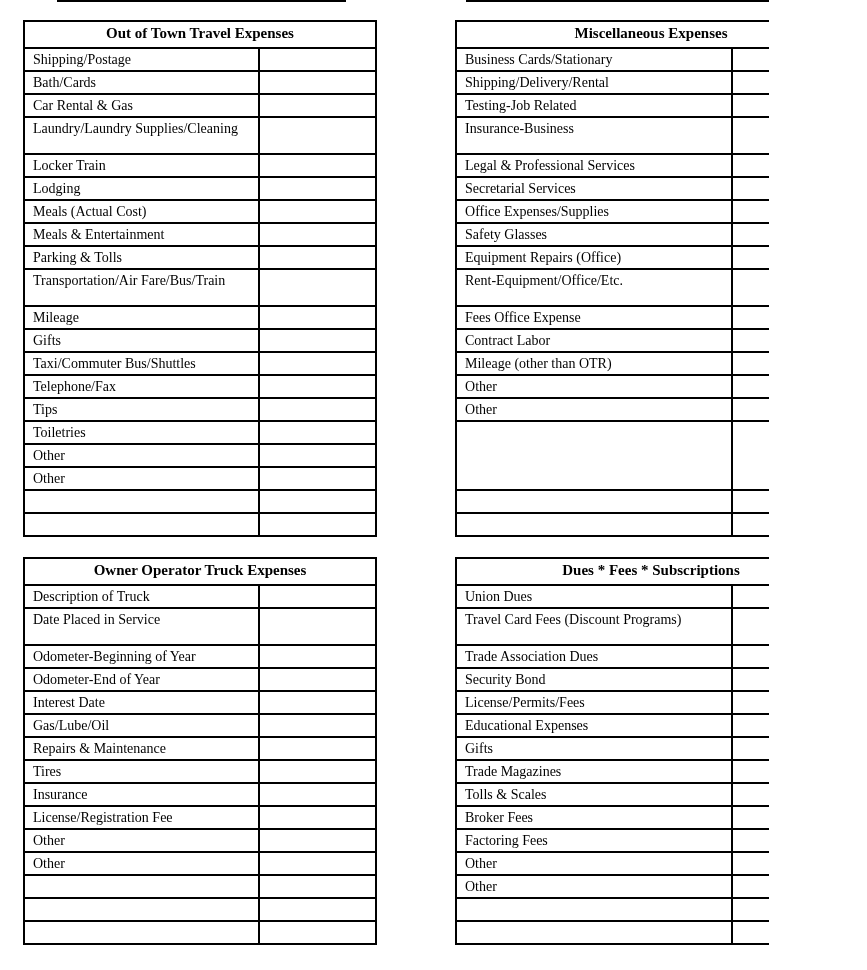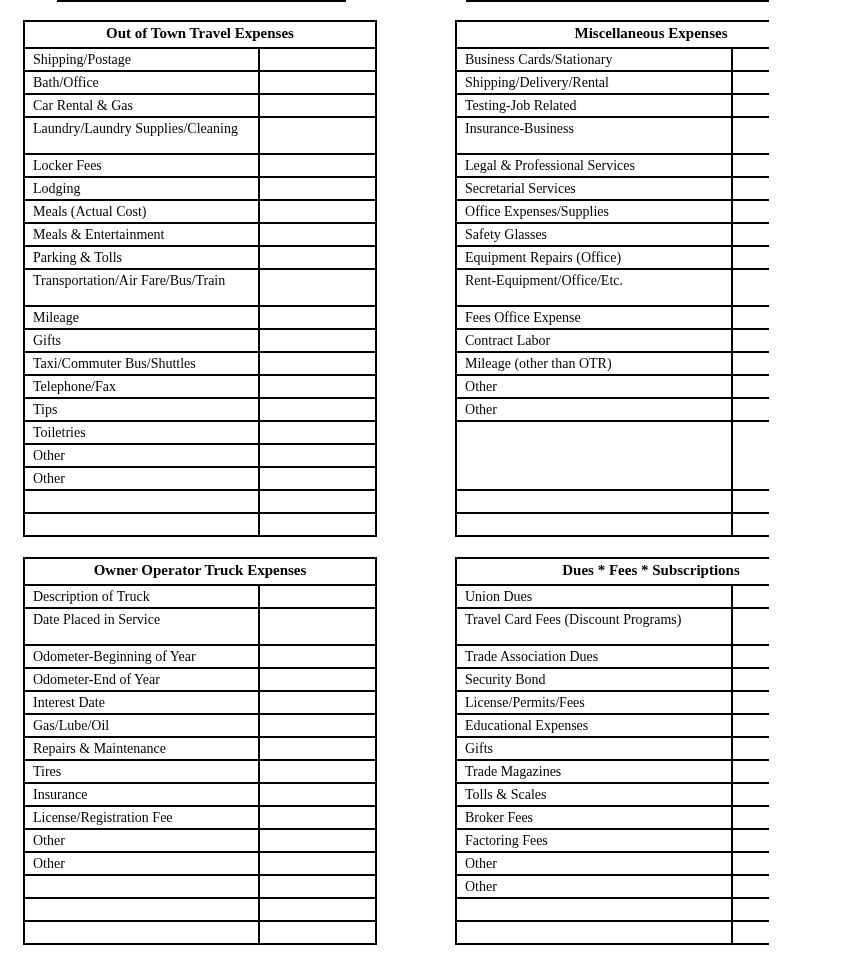--- a/index.html
+++ b/index.html
@@ -76,39 +76,39 @@
         <td class="hdr" colspan="2">Miscellaneous Expenses</td>
       </tr>
     <tr>
           <td class="lbl">Shipping/Postage</td>
           <td class="val"></td>
           <td class="spacer" rowspan="20"></td>
           <td class="lbl">Business Cards/Stationary</td>
           <td class="val"></td>
         </tr>
         <tr>
-          <td class="lbl">Bath/Office</td>
+          <td class="lbl">Bath/Cards</td>
           <td class="val"></td>
           <td class="lbl">Shipping/Delivery/Rental</td>
           <td class="val"></td>
         </tr>
         <tr>
           <td class="lbl">Car Rental &amp; Gas</td>
           <td class="val"></td>
           <td class="lbl">Testing-Job Related</td>
           <td class="val"></td>
         </tr>
         <tr class="tall">
           <td class="lbl">Laundry/Laundry Supplies/Cleaning</td>
           <td class="val"></td>
           <td class="lbl">Insurance-Business</td>
           <td class="val"></td>
         </tr>
         <tr>
-          <td class="lbl">Locker Fees</td>
+          <td class="lbl">Locker Train</td>
           <td class="val"></td>
           <td class="lbl">Legal &amp; Professional Services</td>
           <td class="val"></td>
         </tr>
         <tr>
           <td class="lbl">Lodging</td>
           <td class="val"></td>
           <td class="lbl">Secretarial Services</td>
           <td class="val"></td>
         </tr>

